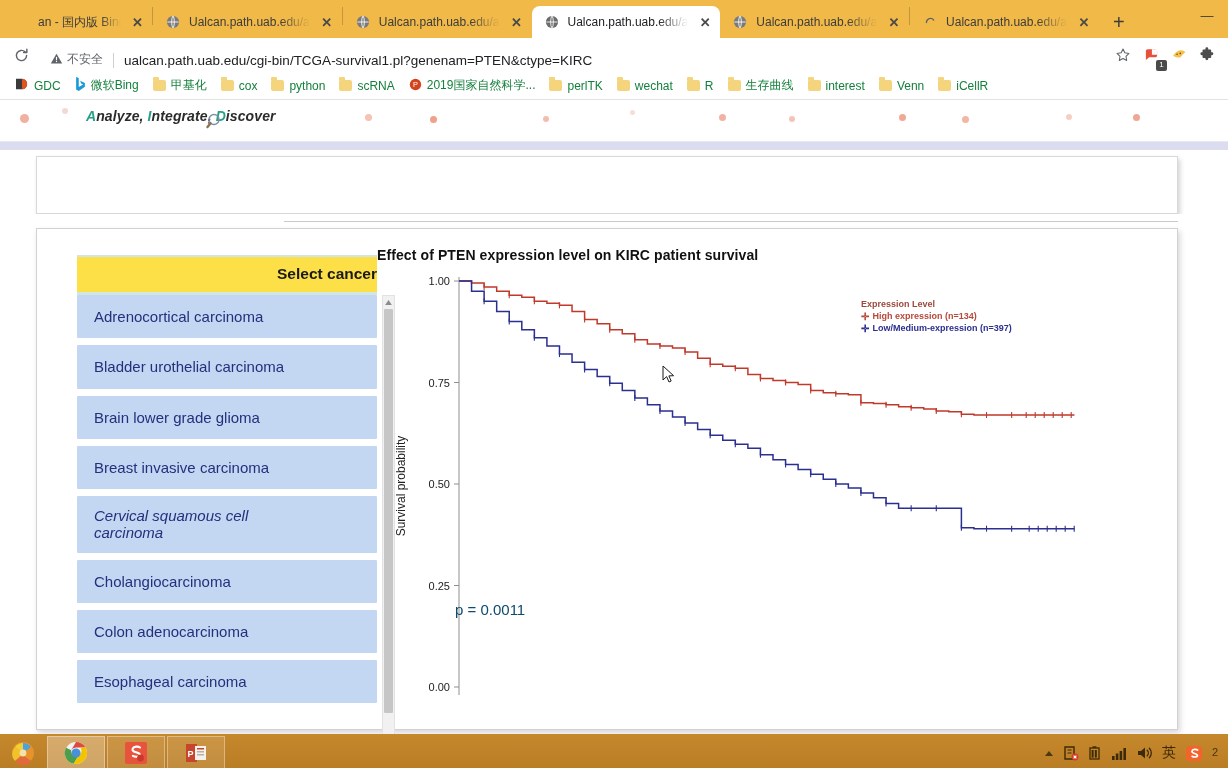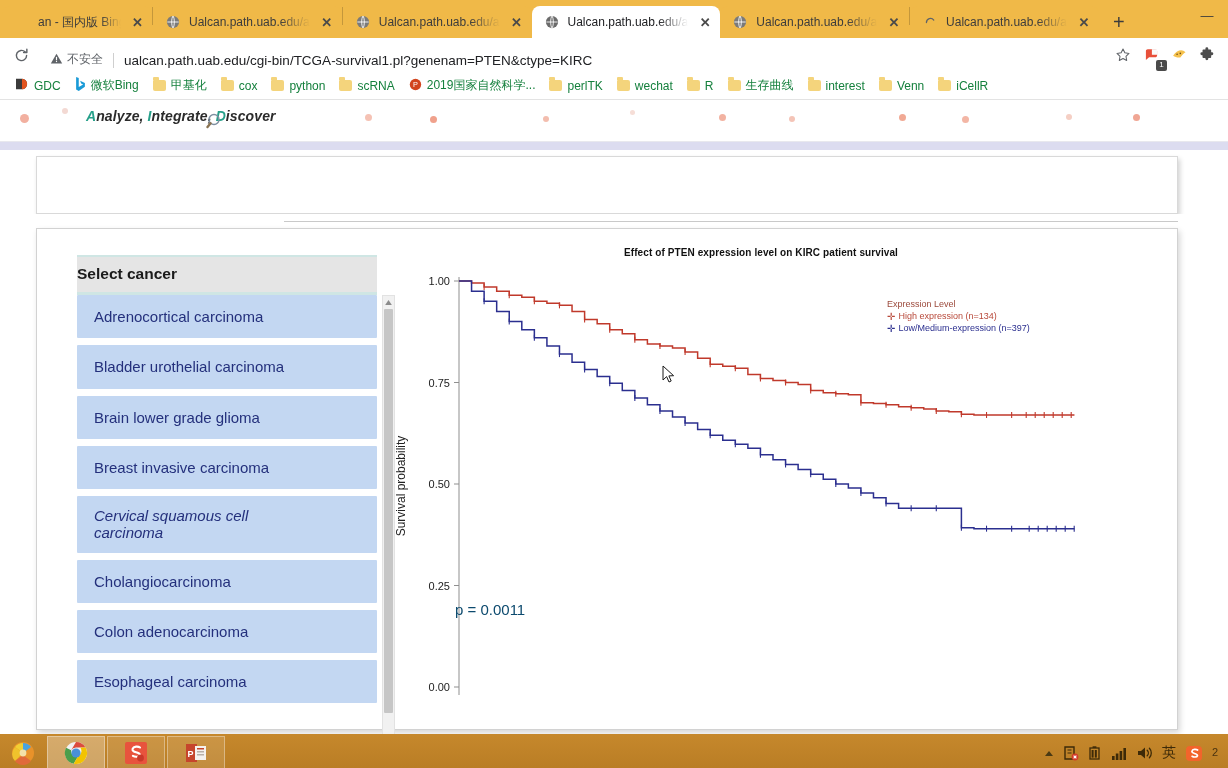--- a/index.html
+++ b/index.html
@@ -129,22 +129,22 @@
     margin: 0 50px 0 36px; background: #fff;
     border: 1px solid #d2d2d2; box-shadow: 2px 3px 6px rgba(0,0,0,.16);
     height: 502px; position: relative; display: flex;
   }
 
   
   .side {
     width: 300px; margin: 26px 0 0 40px; position: relative;
   }
   .side-head {
-    background: #e5e5e5; border-top: 2px solid #cfe6e4; border-bottom: 3px solid #cfe6e4;
-    text-align: left; font-size: 15.5px; font-weight: 700; color: #1a1a1a;
+    background: #fde047; border-top: 2px solid #cfe6e4; border-bottom: 3px solid #cfe6e4;
+    text-align: right; font-size: 15.5px; font-weight: 700; color: #1a1a1a;
     padding: 8px 0 9px 0;
   }
   .side-list { position: relative; }
   .cancer-item {
     background: #c3d7f2; color: #24307c; font-size: 15px;
     padding: 13px 0 13px 17px; margin-bottom: 7px; line-height: 1.15;
     border-radius: 1px;
   }
   .cancer-item.two-line { padding-top: 11px; padding-bottom: 11px; font-style: italic; }
   .sb-track {
@@ -156,30 +156,30 @@
     display:flex;align-items:center;justify-content:center;
   }
   .sb-thumb {
     position: absolute; top: 13px; left: 1px; width: 9px; height: 404px;
     background: #c6c6c6; border-radius: 1px;
   }
 
   
   .chart-wrap { flex: 1; position: relative; }
   .chart-title {
-    position: absolute; top: 18px; left: 0; right: 32px; text-align: center;
-    font-size: 10px; font-weight: 700; color: #111; letter-spacing: .1px;
+    position: absolute; top: 18px; left: 0; right: 32px; text-align: left;
+    font-size: 14px; font-weight: 700; color: #111; letter-spacing: .1px;
   }
   .plot { position: absolute; left: 10px; top: 36px; width: 720px; height: 460px; }
   .pvalue {
     position: absolute; left: 78px; top: 372px; font-size: 15px; color: #0c4a6e;
   }
   .legend {
-    position: absolute; left: 510px; top: 70px; font-size: 9px; color: #9c4a3c;
-    line-height: 1.32; white-space: nowrap;
+    position: absolute; left: 484px; top: 70px; font-size: 9px; color: #9c4a3c;
+    line-height: 1.32; white-space: nowrap; font-weight: bold;
   }
   .legend .lg-title { color:#9c4a3c; }
   .legend .lg-row { display: flex; align-items: center; gap: 3px; }
   .legend .lg-mark { font-size: 10px; line-height: 1; }
   .lg-hi { color: #b8493a; }
   .lg-lo { color: #2b2f8f; }
 
   
   .cursor { position: absolute; left: 662px; top: 265px; z-index: 60; }
 

